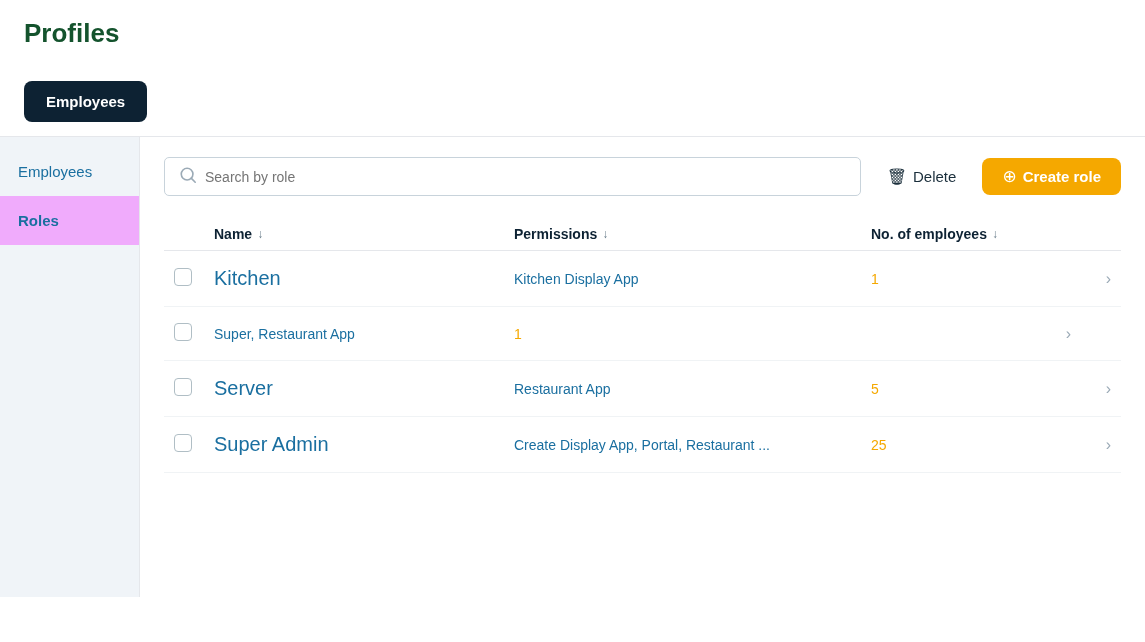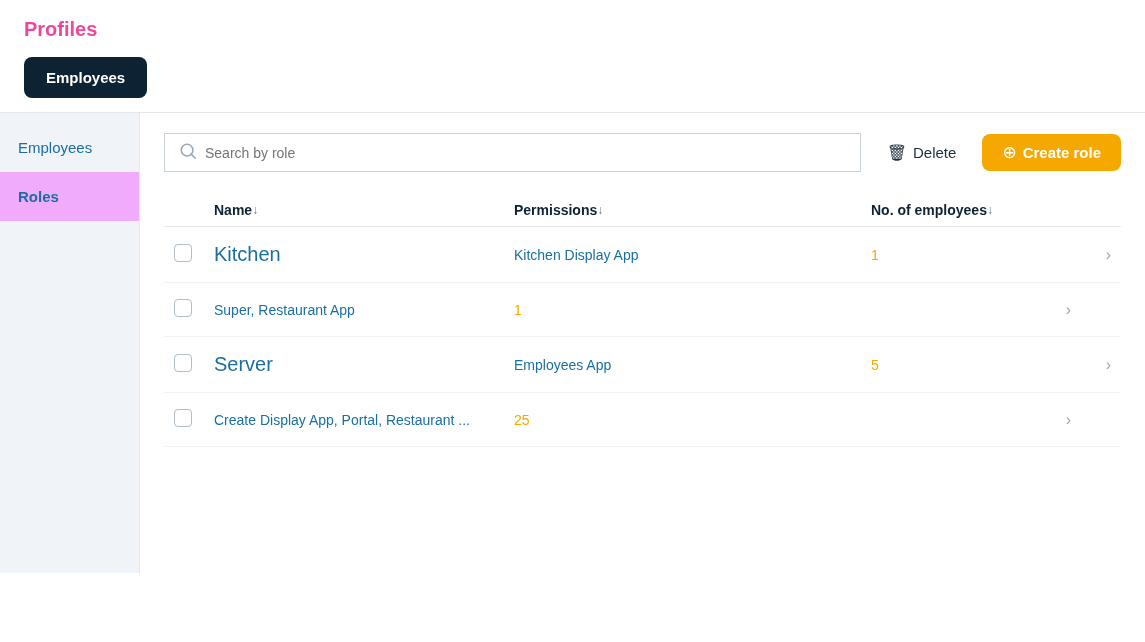--- a/index.html
+++ b/index.html
@@ -4,24 +4,24 @@
   <style>
     * { box-sizing: border-box; margin: 0; padding: 0; }
     body { font-family: 'Segoe UI', Arial, sans-serif; background: #fff; color: #1a2e3b; font-size: 14px; }
 
     .top-header {
       padding: 18px 24px 14px 24px;
       border-bottom: 1px solid #e5e7eb;
     }
 
     .page-title {
-      font-size: 20px;
+      font-size: 26px;
       font-weight: 700;
-      color: #ec4899;
-      margin-bottom: 16px;
+      color: #14532d;
+      margin-bottom: 32px;
     }
 
     .employees-tab-btn {
       background: #0d2233;
       color: #fff;
       border: none;
       border-radius: 8px;
       padding: 12px 22px;
       font-size: 15px;
       font-weight: 600;
@@ -64,21 +64,21 @@
       display: flex;
       align-items: center;
       gap: 14px;
       margin-bottom: 22px;
     }
 
     .search-wrapper {
       display: flex;
       align-items: center;
       border: 1.5px solid #c8d3db;
-      border-radius: 0;
+      border-radius: 5px;
       background: #fff;
       padding: 8px 14px;
       flex: 1;
       max-width: 700px;
     }
 
     .search-icon-svg {
       color: #9baab6;
       margin-right: 8px;
       flex-shrink: 0;
@@ -127,20 +127,21 @@
       padding: 8px 10px;
       color: #0d2233;
       font-weight: 700;
       font-size: 14px;
       border-bottom: 1px solid #e5e7eb;
     }
 
     .col-header {
       display: flex;
       align-items: center;
+      gap: 5px;
     }
 
     .sort-arrow {
       font-size: 12px;
       color: #6b7f8c;
     }
 
     .table-row {
       display: grid;
       grid-template-columns: 40px 300px 1fr 200px 40px;
@@ -261,27 +262,28 @@
     </div>
     <div class="row-permissions">Super, Restaurant App</div>
     <div class="row-employees">1</div>
     <div class="row-chevron">›</div>
   </div>
         <div class="table-row">
     <div>
       <input type="checkbox" class="row-checkbox" style="">
     </div>
     <div class="row-name">Server</div>
-    <div class="row-permissions">Employees App</div>
+    <div class="row-permissions">Restaurant App</div>
     <div class="row-employees">5</div>
     <div class="row-chevron">›</div>
   </div>
         <div class="table-row">
     <div>
       <input type="checkbox" class="row-checkbox" style="">
     </div>
+    <div class="row-name">Super Admin</div>
     <div class="row-permissions">Create Display App, Portal, Restaurant ...</div>
     <div class="row-employees">25</div>
     <div class="row-chevron">›</div>
   </div>
       </div>
   </div>
 </div>
 
 </body></html>

